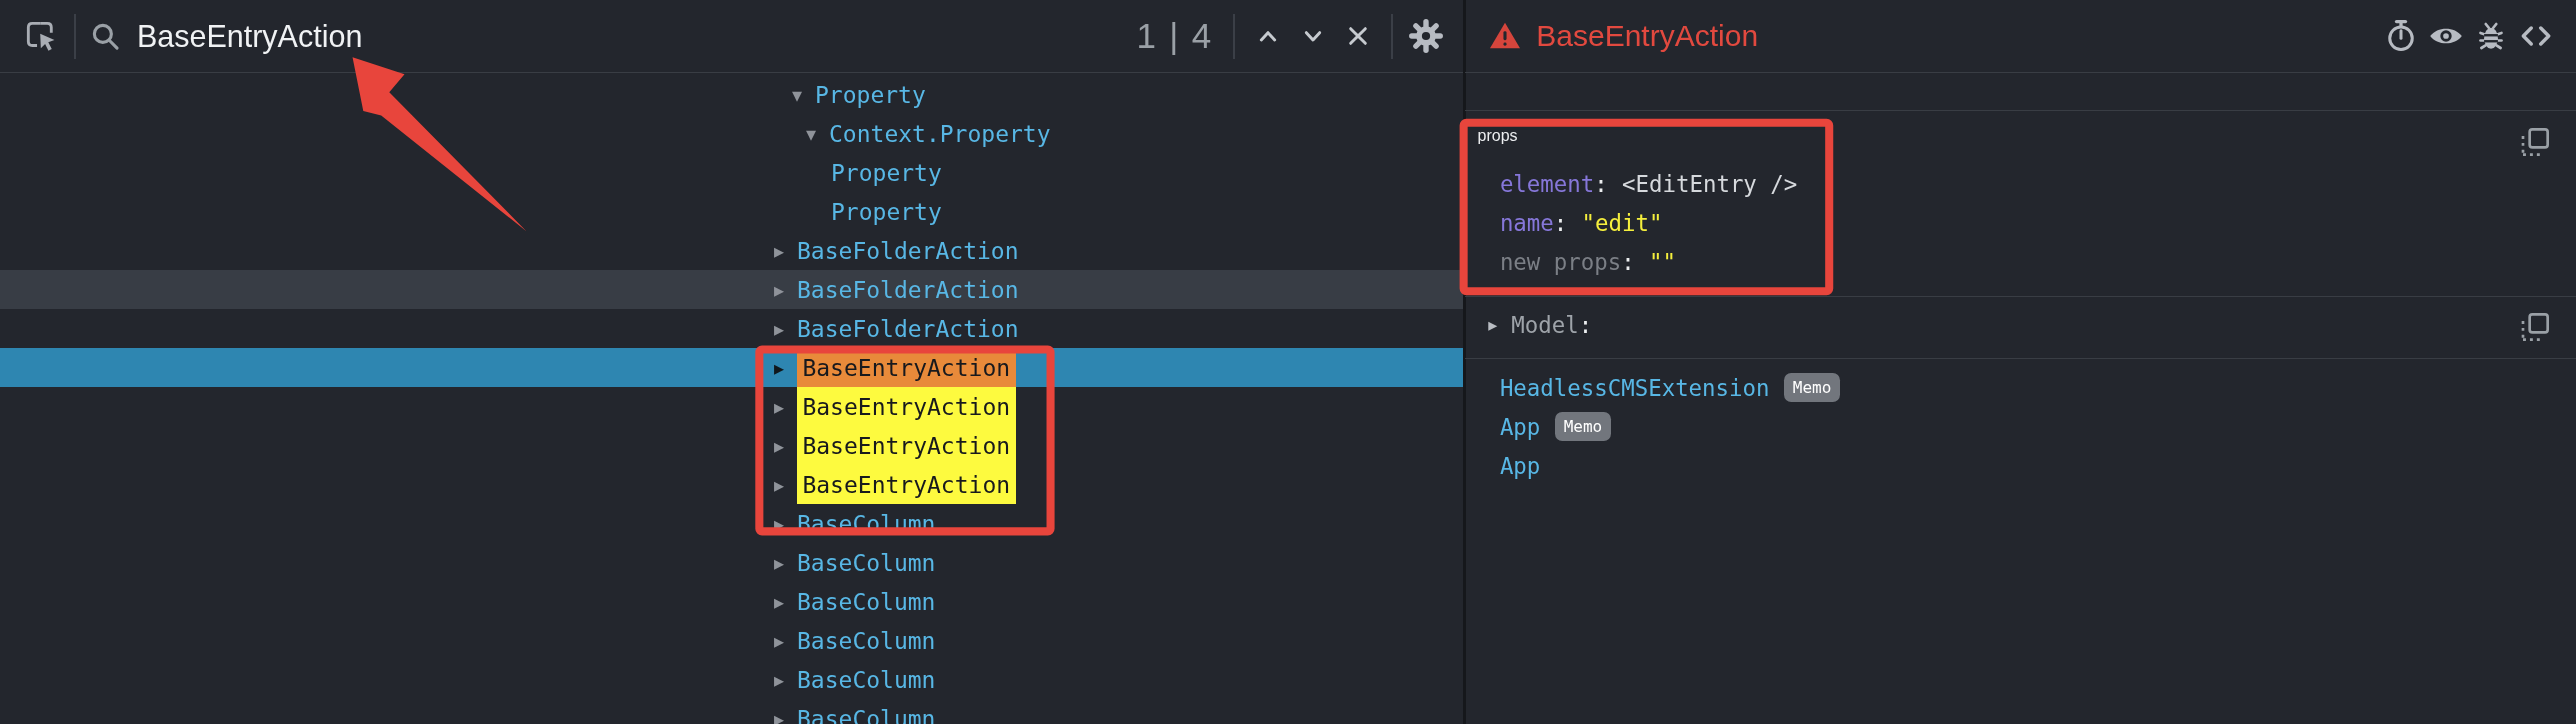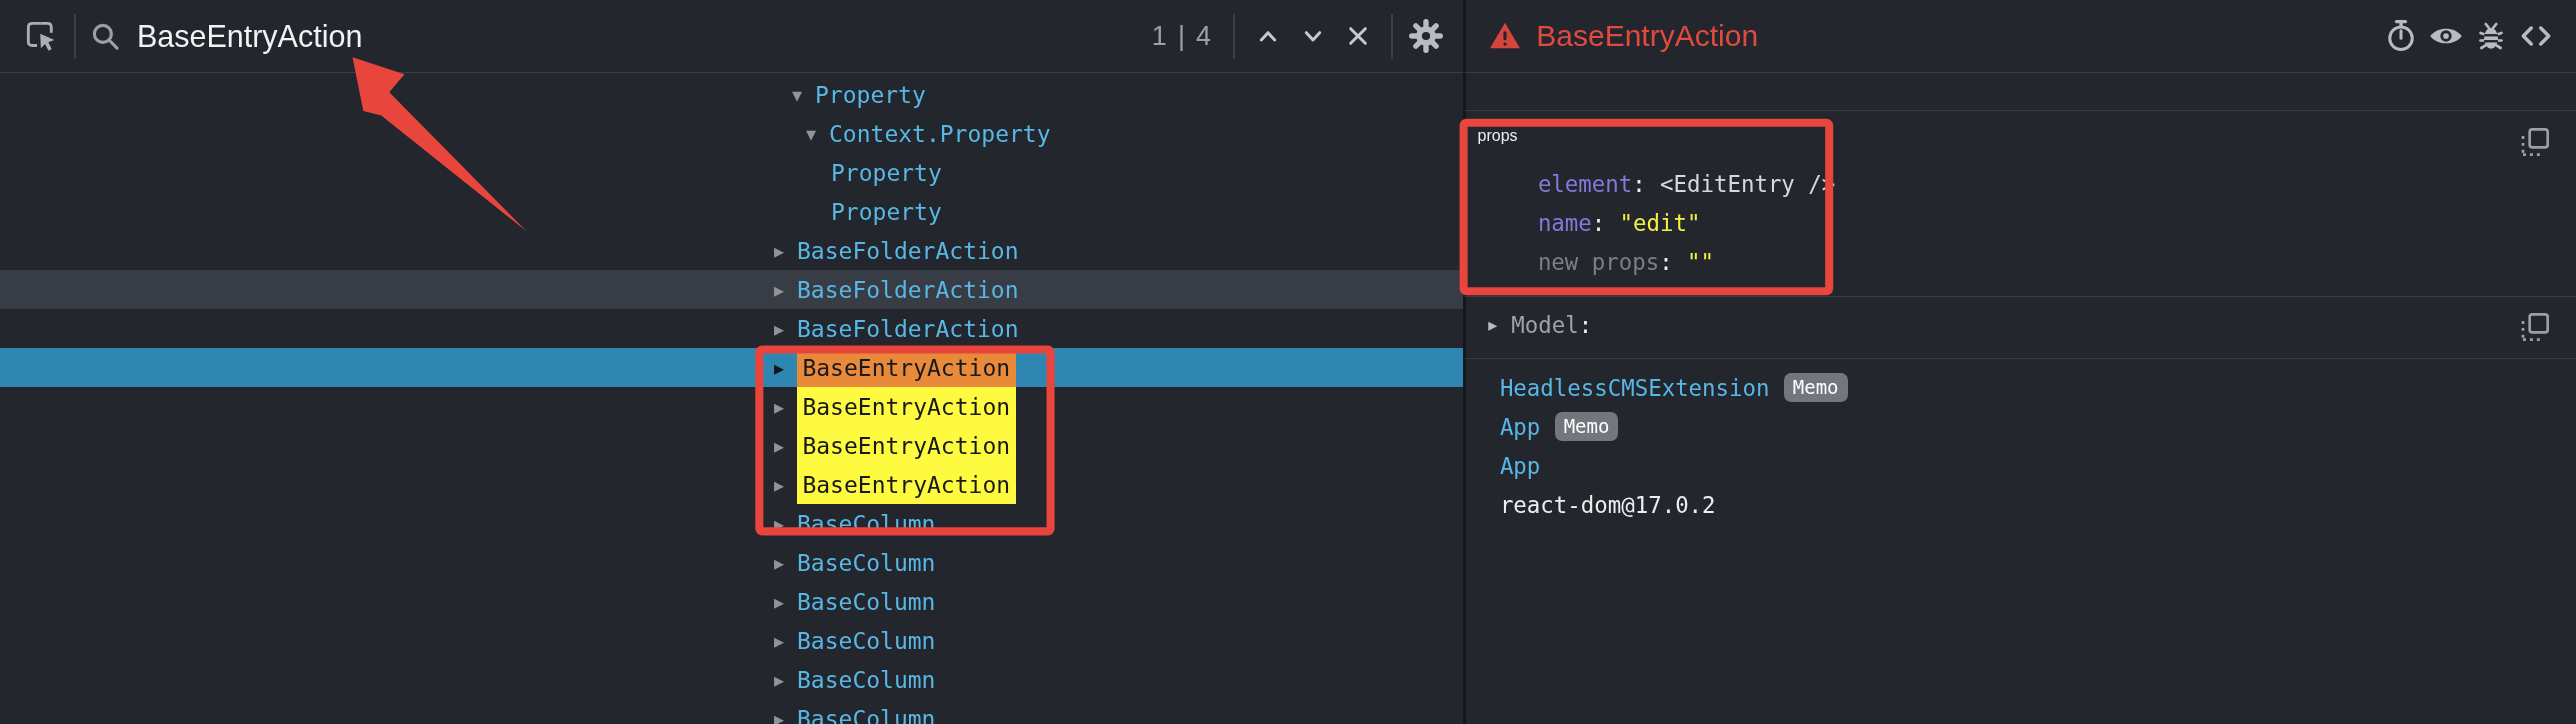--- a/index.html
+++ b/index.html
@@ -22,21 +22,21 @@
   .icon-btn {
     background:none; border:none; width:45px; height:45px; flex:none;
     display:flex; align-items:center; justify-content:center; cursor:pointer;
   }
   .tb-divider { width:1.8px; height:45px; background:#3b3f47; margin:0 10.8px; flex:none; }
   .search-input {
     background:transparent; border:none; outline:none;
     color:#f0f2f4; font-size:30.5px; font-family:"Liberation Sans", sans-serif;
     flex:1 1 auto; min-width:90px; padding:0 0 0 12.5px;
   }
-  .result-count { color:#9aa0a6; font-size:27px; flex:none; padding:0 9px 0 5.4px; letter-spacing:1.8px;margin-left:44px; }
+  .result-count { color:#9aa0a6; font-size:35px; flex:none; padding:0 9px 0 5.4px; letter-spacing:1.8px;margin-left:44px; }
 
   
   .tree { position:absolute; top:75px; left:0; width:1463px; height:649px; overflow:hidden; }
   .trow {
     height:39px; display:flex; align-items:center;
     font-family:"DejaVu Sans Mono", monospace; font-size:23px; color:#58b7e5;
     white-space:pre; cursor:pointer;
   }
   .trow.hover    { background:#383d45; }
   .trow.selected { background:#2e86b1; }
@@ -62,41 +62,41 @@
   .section.last { border-bottom:none; }
   .sec-h { color:#eceef0; font-size:16px; height:32px; line-height:32px; margin-bottom:12.5px; }
   .copy-btn {
     position:absolute; top:12.5px; right:23px; width:36px; height:36px;
     background:none; border:none; cursor:pointer; display:flex; align-items:center; justify-content:center;
   }
   .kv-row {
     height:39px; display:flex; align-items:center; padding-left:22.4px;
     font-family:"DejaVu Sans Mono", monospace; font-size:22.4px; white-space:pre;
   }
-  .kv-key { color:#8677d9;margin-left:38px; }
+  .kv-key { color:#8677d9; }
   .kv-key.dim { color:#7b7f86; }
   .kv-colon { color:#eceef0; margin-right:14.3px; }
   .kv-val.element { color:#d6d9dd; }
   .kv-val.string  { color:#f5ef3d; }
 
   .hook-row {
     height:38px; display:flex; align-items:center; padding-left:10.8px;
     font-family:"DejaVu Sans Mono", monospace; font-size:22.4px;
   }
   .hook-row .arr { width:23px; font-family:"DejaVu Sans", sans-serif; font-size:18px; color:#b9bdc3; }
   .hook-name { color:#9ea3a9; }
   .hook-colon { color:#eceef0; }
 
   .owner-row { height:39px; display:flex; align-items:center; padding-left:22.4px;
     font-family:"DejaVu Sans Mono", monospace; font-size:22.4px; }
   .owner-link { color:#58b7e5; cursor:pointer; }
   .owner-plain { color:#eceef0; }
   .memo-badge {
     display:inline-block; background:#72767d; color:#ffffff;
-    font-family:"DejaVu Sans Mono", monospace; font-size:19px; line-height:19px;
+    font-family:"DejaVu Sans Mono", monospace; font-size:16px; line-height:19px;
     padding:5.4px 9px; border-radius:7.2px; margin-left:14.3px;
   }
 
   
   .annotations { position:absolute; left:0; top:0; pointer-events:none; z-index:40; }
 
   svg.ic { display:block; }
 </style>
 </head>
 <body>
@@ -265,23 +265,20 @@
             <span class="owner-link">HeadlessCMSExtension</span>
             <span class="memo-badge">Memo</span>
           </div>
           <div class="owner-row">
             <span class="owner-link">App</span>
             <span class="memo-badge">Memo</span>
           </div>
           <div class="owner-row">
             <span class="owner-link">App</span>
           </div>
-          <div class="owner-row">
-            <span class="owner-plain">react-dom@17.0.2</span>
-          </div>
         </div>
     </div>
   </div>
 
   <svg class="annotations" width="2576" height="724" viewBox="0 0 2874 808">
     <polygon class="annot-fill" points="393,64 451,83 434,103 587,258 425,129 405,124" fill="#e8453c"></polygon>
     <rect class="annot-stroke" x="847" y="390" width="325" height="203" rx="3" fill="none" stroke-width="9" stroke="#e8453c"></rect>
     <rect class="annot-stroke" x="1633" y="137" width="408" height="188" rx="3" fill="none" stroke-width="9" stroke="#e8453c"></rect>
   </svg>
 </div>

